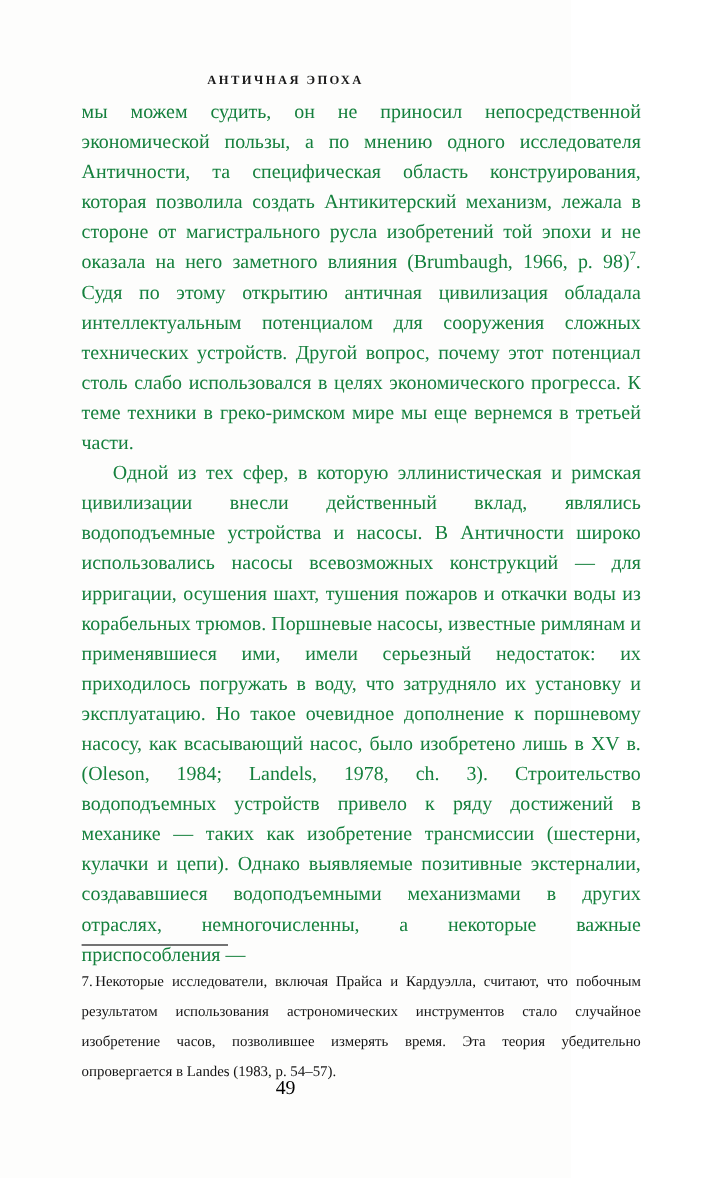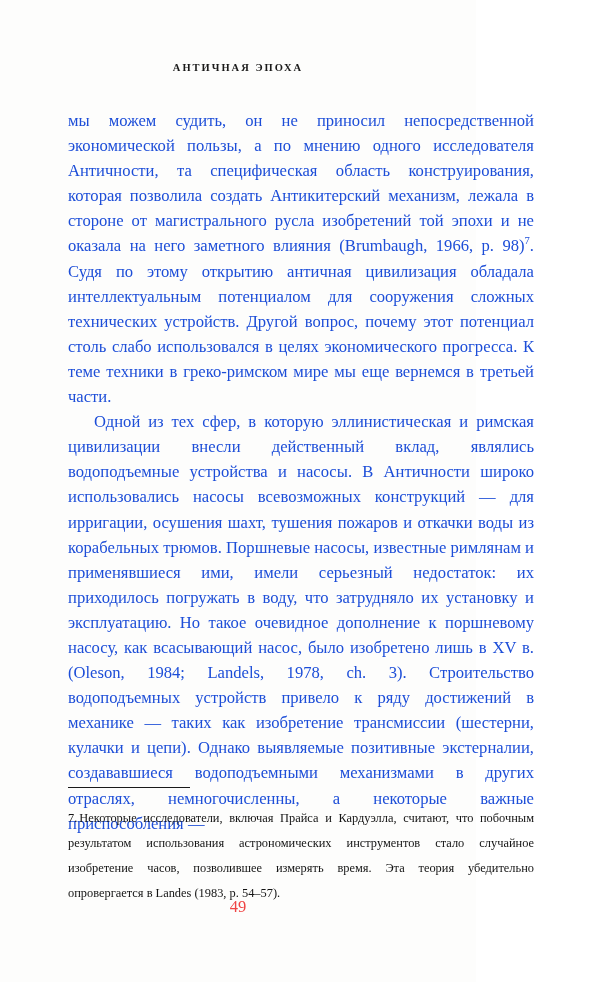--- a/index.html
+++ b/index.html
@@ -30,28 +30,28 @@
     right: 0;
     text-align: center;
     font-size: 10.5px;
     letter-spacing: 2.0px;
     font-weight: 600;
     color: #1a1a1a;
     font-family: "Liberation Serif", serif;
   }
   .body-text {
     position: absolute;
-    top: 108px;
+    top: 80px;
     left: 68px;
     width: 466px;
     font-size: 16.6px;
     line-height: 25.1px;
     text-align: justify;
     text-justify: inter-word;
-    color: #1d4ed8;
+    color: #15803d;
     hyphens: manual;
   }
   .body-text p {
     margin: 0;
   }
   .body-text p.indent {
     text-indent: 26px;
   }
   sup.fn {
     font-size: 10.5px;
@@ -82,21 +82,21 @@
   .footnote .fn-marker {
     margin-right: 2px;
   }
   .folio {
     position: absolute;
     top: 897px;
     left: 0;
     right: 0;
     text-align: center;
     font-size: 16.5px;
-    color: #ef4444;
+    color: #000000;
   }
 </style>
 </head>
 <body>
 
 <div class="page">
 
   <div class="running-head">АНТИЧНАЯ ЭПОХА</div>
 
   <div class="body-text">

